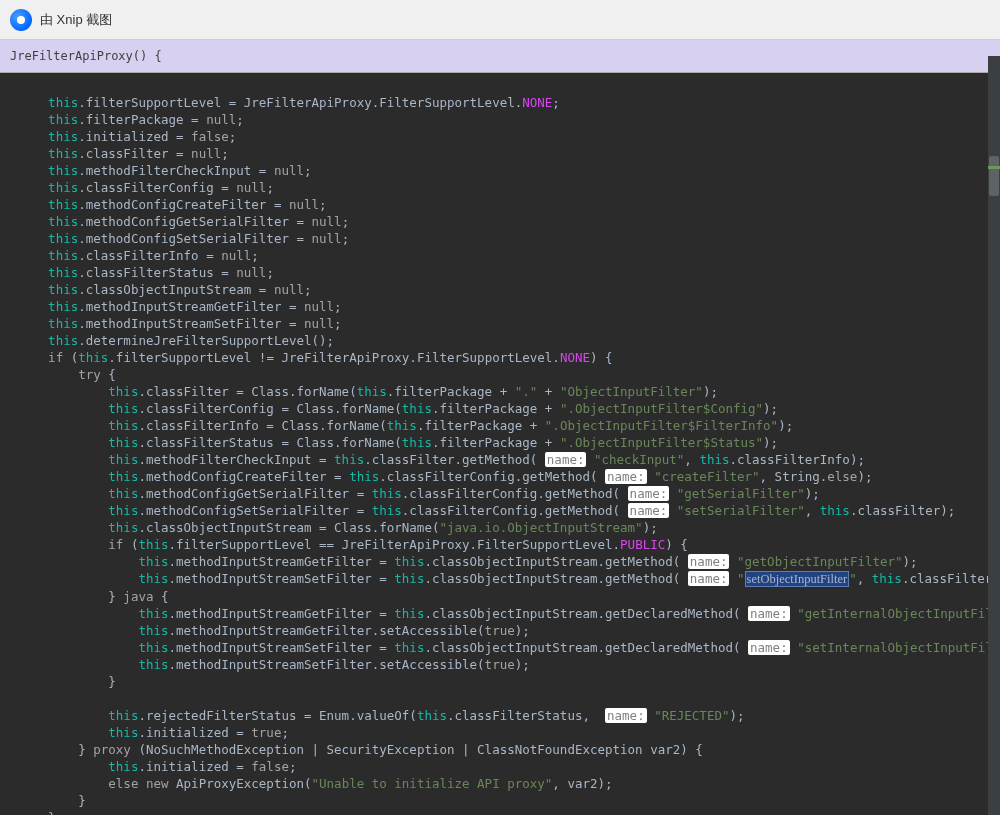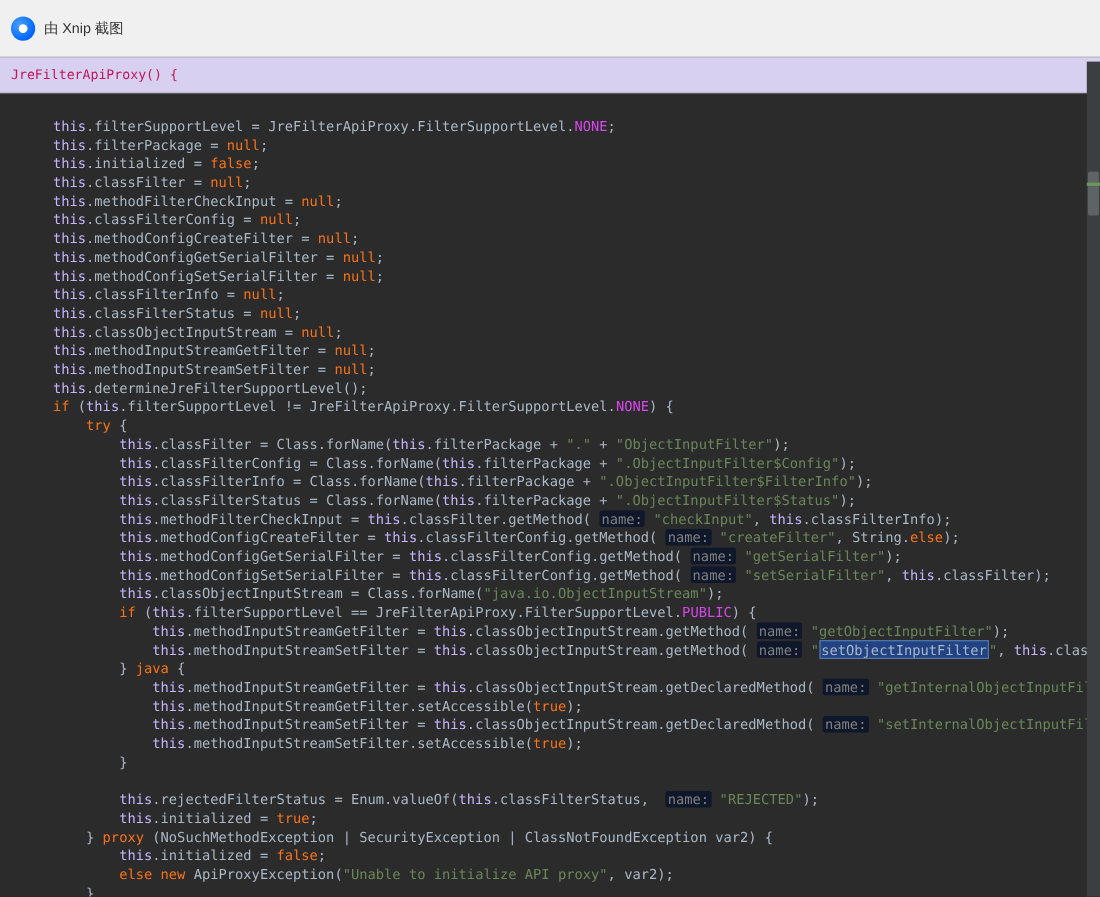--- a/index.html
+++ b/index.html
@@ -4,21 +4,21 @@
 <style>
 * { margin: 0; padding: 0; box-sizing: border-box; }
 body {
   font-family: -apple-system, BlinkMacSystemFont, "Segoe UI", sans-serif;
   background: #2b2b2b;
   width: 1000px;
   height: 815px;
   overflow: hidden;
 }
 .titlebar {
-  height: 52px;
+  height: 40px;
   background: #f0f0f0;
   display: flex;
   align-items: center;
   padding: 0 10px;
   border-bottom: 1px solid #d0d0d0;
 }
 .app-icon {
   width: 22px; height: 22px;
   border-radius: 50%;
   background: radial-gradient(circle at 35% 35%, #4a9fff 0%, #0066ff 70%);
@@ -32,44 +32,44 @@
   background: #fff;
   border-radius: 50%;
   top: 7px; left: 7px;
 }
 .title-text { font-size: 13px; color: #333; }
 .breadcrumb {
   background: #d8d0f0;
   height: 20px;
   font-family: "Menlo", "Consolas", monospace;
   font-size: 12px;
-  color: #be185d;
+  color: #404040;
   padding: 16px 10px;
   border-bottom: 1px solid #aaa;
   display: flex;
   align-items: center;
 }
 .editor {
   font-family: "Menlo", "Consolas", monospace;
   font-size: 12.5px;
   line-height: 17px;
   background: #2b2b2b;
   color: #a9b7c6;
   padding: 4px 0 4px 18px;
   white-space: pre;
   overflow: hidden;
   height: calc(100% - 56px);
   position: relative;
 }
-.kw { color: #f97316; }
-.th { color: #c4b5fd; }
+.kw { color: #a3a3a3; }
+.th { color: #14b8a6; }
 .field { color: #d946ef; }
 .str { color: #6a8759; }
-.param { color: #808080; background: #0f172a; padding: 0 2px; border-radius: 2px; margin-top: 24px;}
-.sel { background: #214283; border: 1px solid #5b7fb0; padding: 0 1px;}
+.param { color: #808080; background: #ffffff; padding: 0 2px; border-radius: 2px; margin-top: 24px;}
+.sel { background: #214283; border: 1px solid #5b7fb0; padding: 0 1px; font-family: Liberation Serif, serif;}
 .scroll-track {
   position: absolute;
   right: 0; top: 56px;
   width: 12px;
   height: calc(100% - 56px);
   background: #3c3f41;
 }
 .scroll-thumb {
   position: absolute;
   right: 1px;

